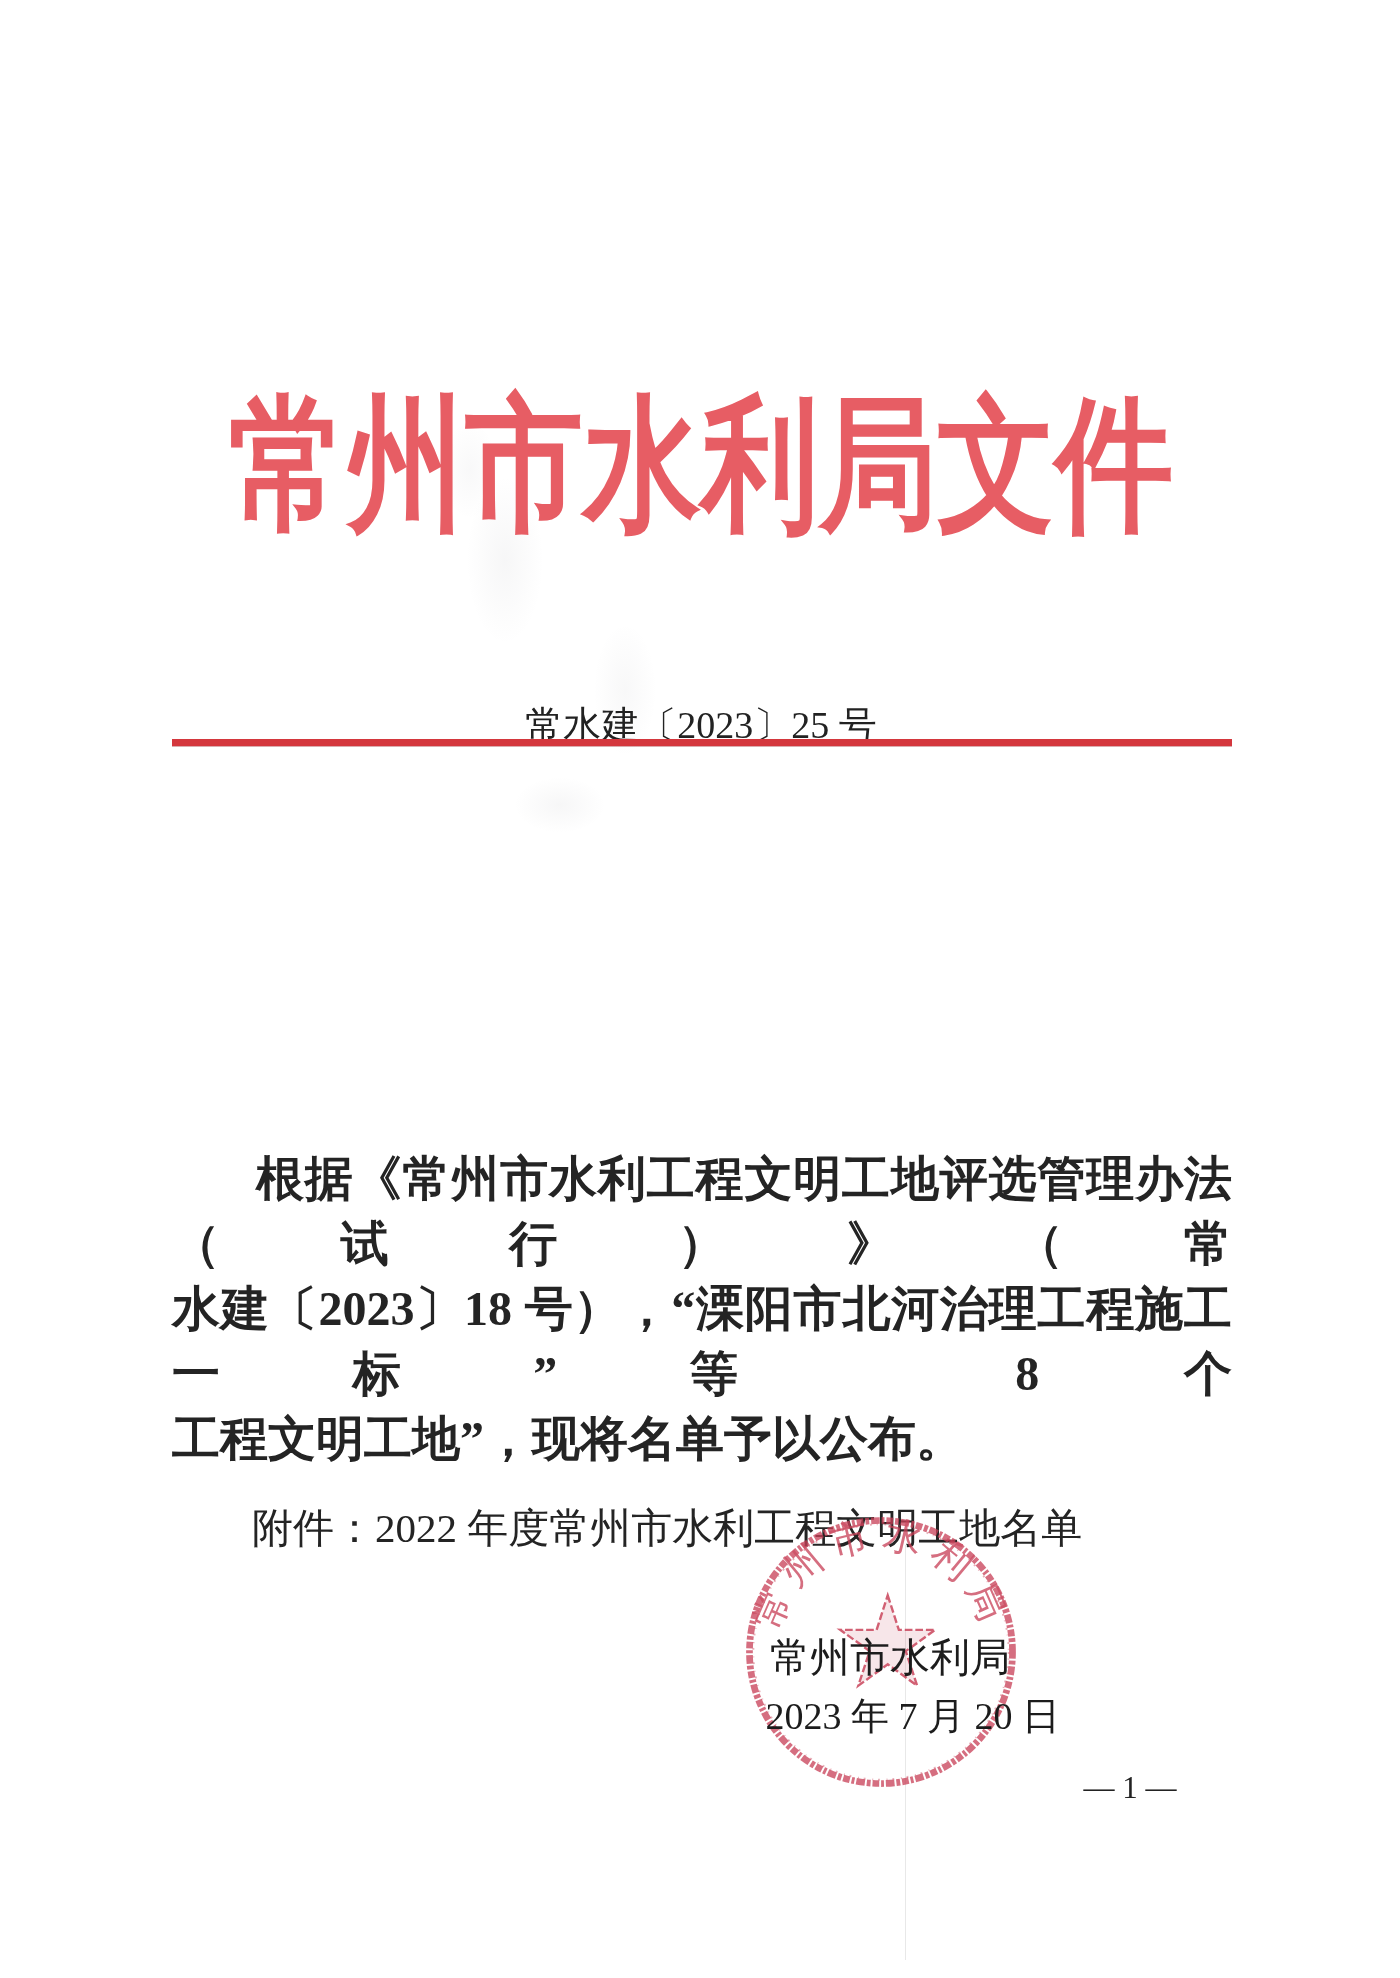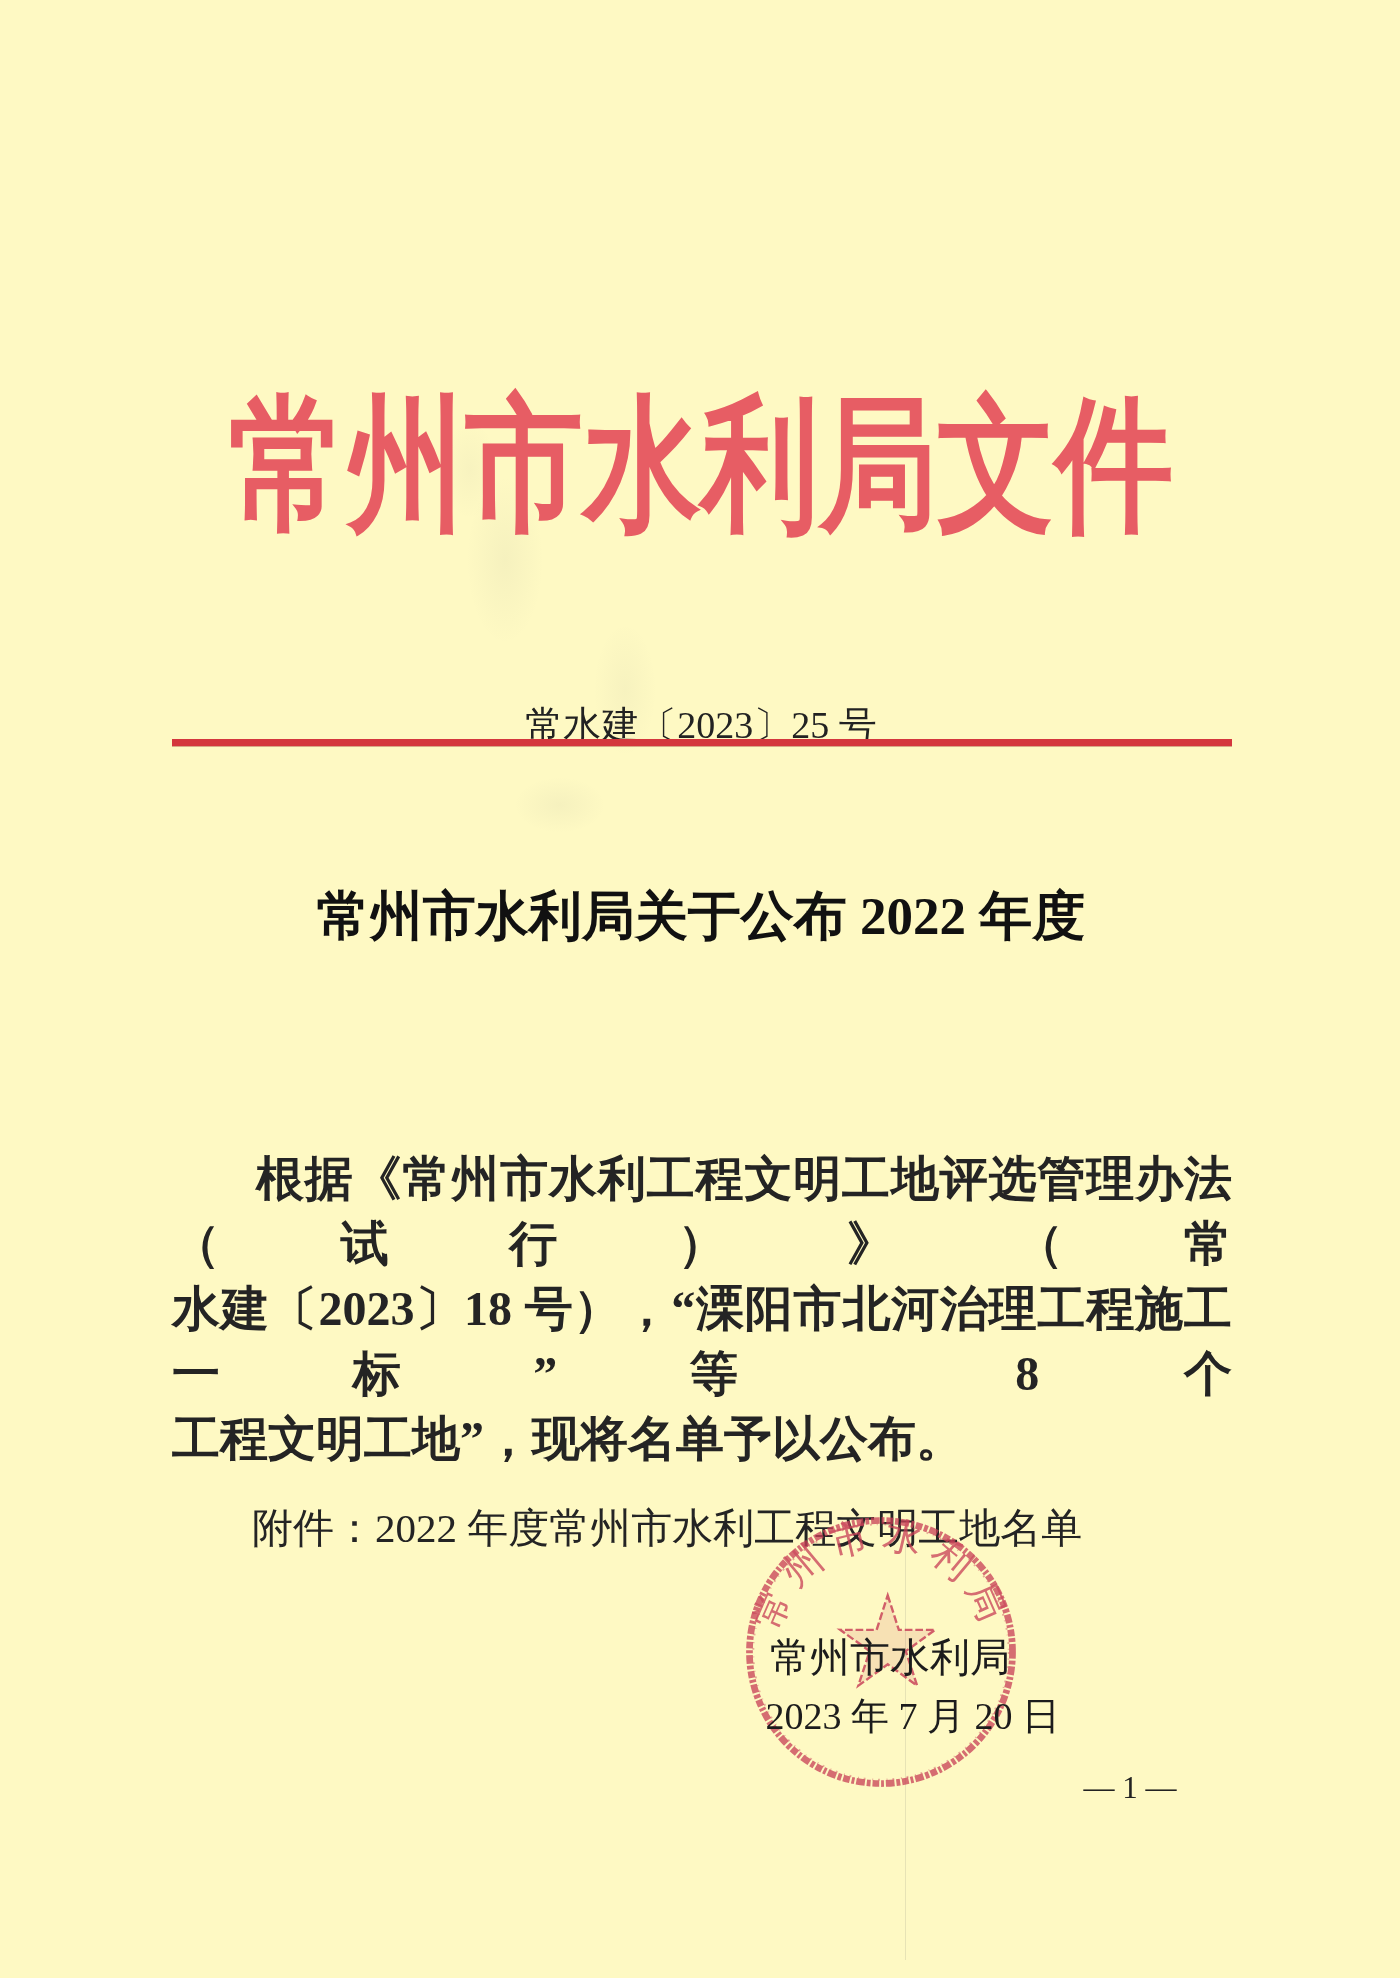--- a/index.html
+++ b/index.html
@@ -1,19 +1,19 @@
 <!DOCTYPE html>
 <html><head>
 <meta charset="utf-8">
 <style>
   html,body{margin:0;padding:0;background:#e8e8e8;}
   .page{
     position:relative;
     width:1400px;height:1978px;
-    background:#fef9c3;
+    background:#ffffff;
     overflow:hidden;
     font-family:"Liberation Serif","DejaVu Serif",serif;
     color:#1f1f1f;
   }
   
   .letterhead{
     position:absolute;left:170px;top:393px;width:1062px;
     font-size:118px;font-weight:bold;line-height:118px;
     color:#e75d64;text-align:center;white-space:nowrap;
     transform:scaleY(1.24);transform-origin:top center;
@@ -97,21 +97,20 @@
 
   <div class="bleed"></div>
 
   <div class="letterhead">常州市水利局文件</div>
 
   <div class="doc-number">常水建〔2023〕25 号</div>
 
   <div class="red-divider"></div>
 
   <div class="doc-title">
-    <div>常州市水利局关于公布 2022 年度</div>
   </div>
 
 
   <div class="body-para">
     <div class="just indent">根据《常州市水利工程文明工地评选管理办法（试行）》（常</div>
     <div class="just">水建〔2023〕18 号），“溧阳市北河治理工程施工一标”等 8 个</div>
     <div>工程文明工地”，现将名单予以公布。</div>
   </div>
 
   <div class="attachment">附件：2022 年度常州市水利工程文明工地名单</div>

